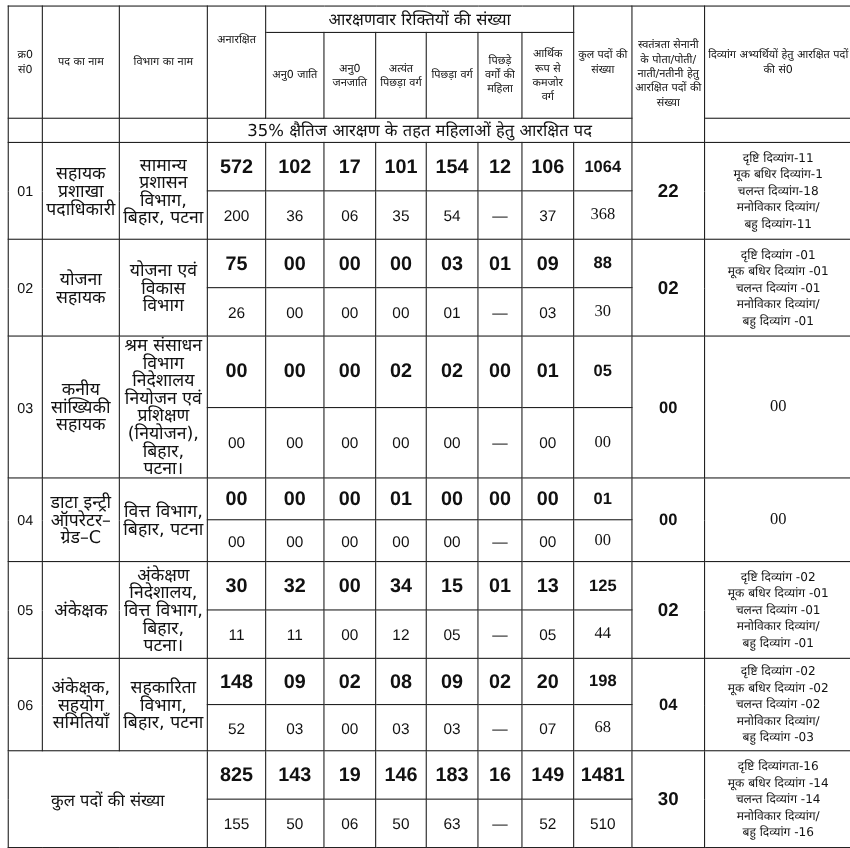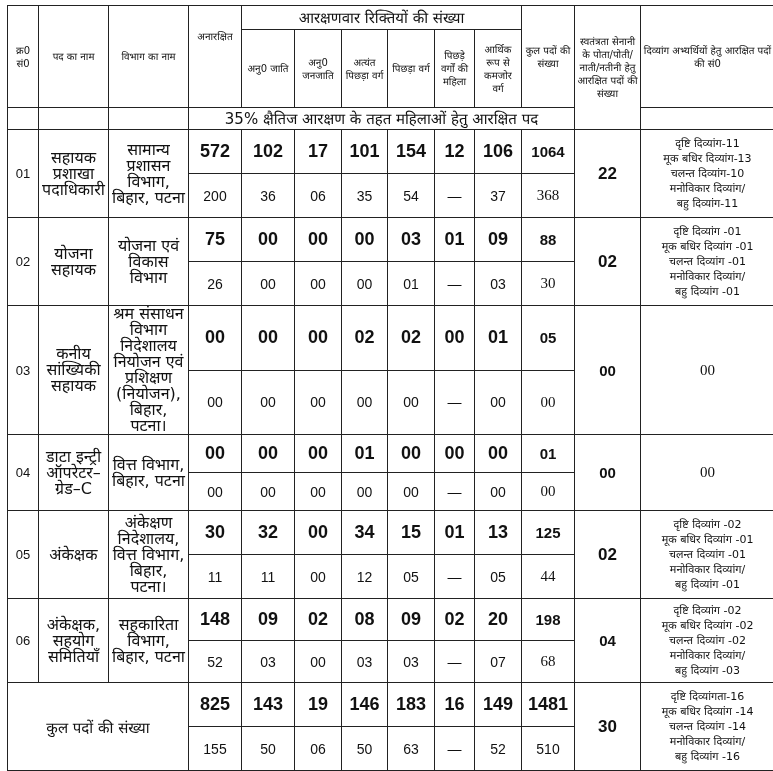--- a/index.html
+++ b/index.html
@@ -85,22 +85,22 @@
         <td class="num-b">102</td>
         <td class="num-b">17</td>
         <td class="num-b">101</td>
         <td class="num-b">154</td>
         <td class="num-b">12</td>
         <td class="num-b">106</td>
         <td class="num-serif-b">1064</td>
         <td rowspan="2" class="ff">22</td>
         <td rowspan="2" class="div-txt">
           <div>दृष्टि दिव्यांग-11</div>
-          <div>मूक बधिर दिव्यांग-13</div>
-          <div>चलन्त दिव्यांग-10</div>
+          <div>मूक बधिर दिव्यांग-1</div>
+          <div>चलन्त दिव्यांग-18</div>
           <div>मनोविकार दिव्यांग/</div>
           <div>बहु दिव्यांग-11</div>
         </td>
       </tr>
       <tr style="height: 44px;">
         <td class="num-n">200</td>
         <td class="num-n">36</td>
         <td class="num-n">06</td>
         <td class="num-n">35</td>
         <td class="num-n">54</td>

